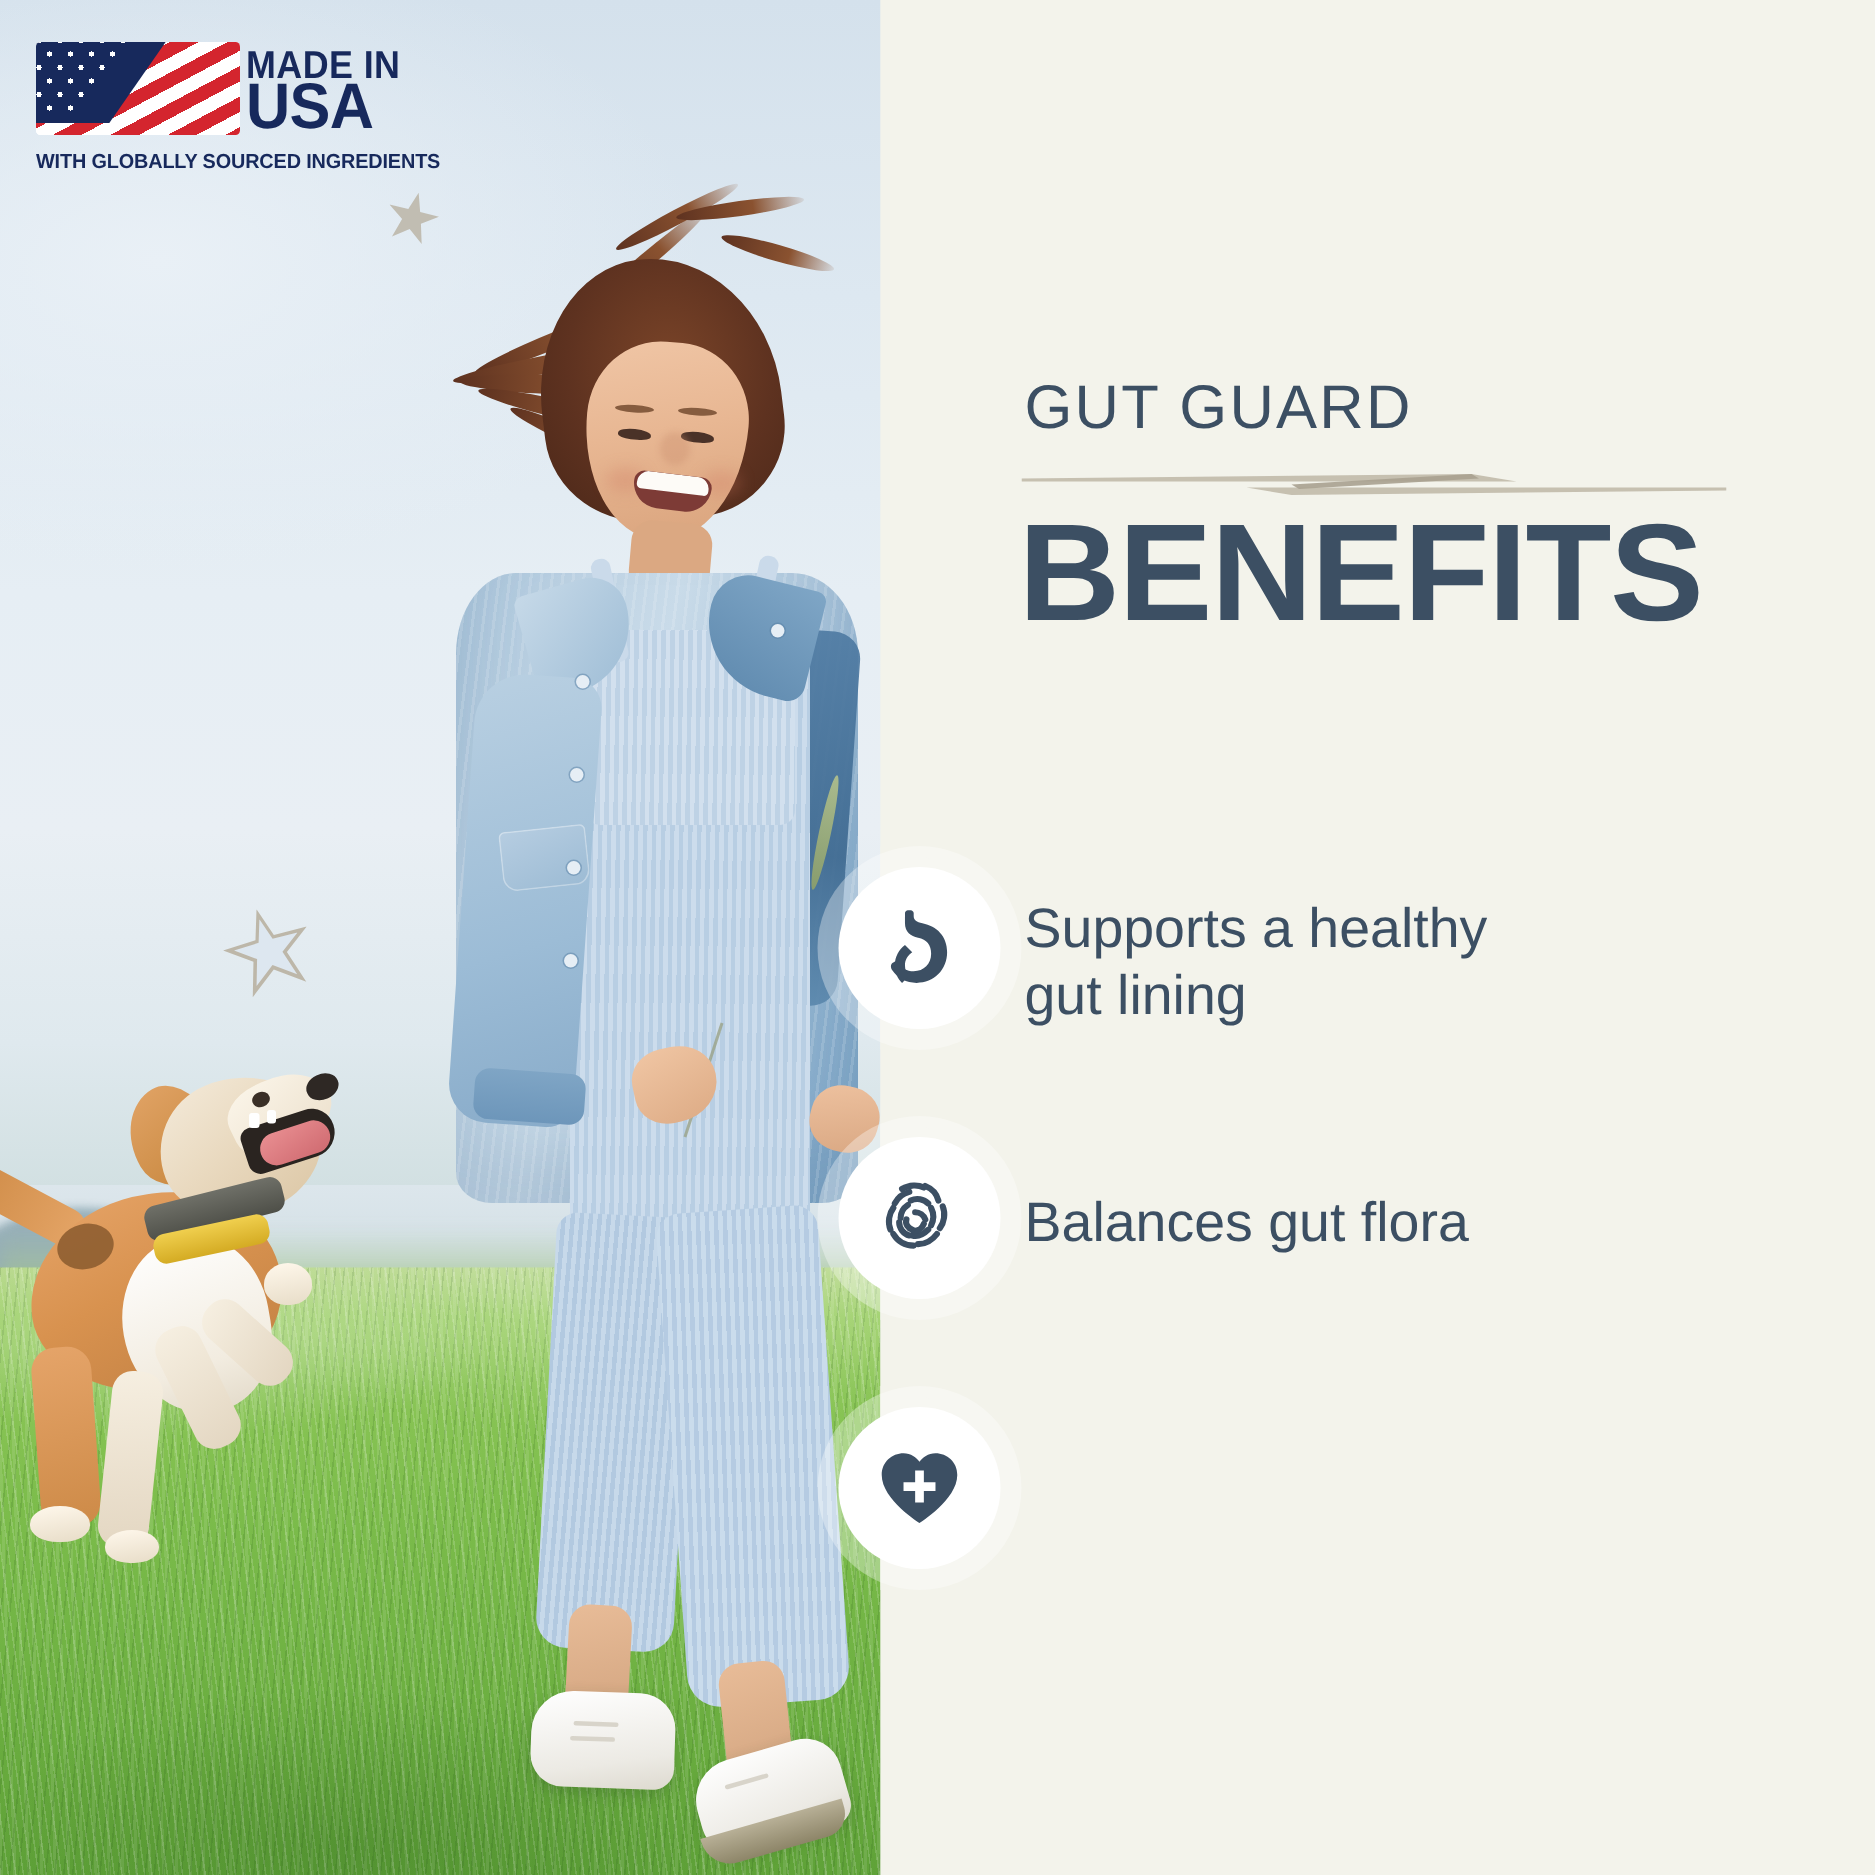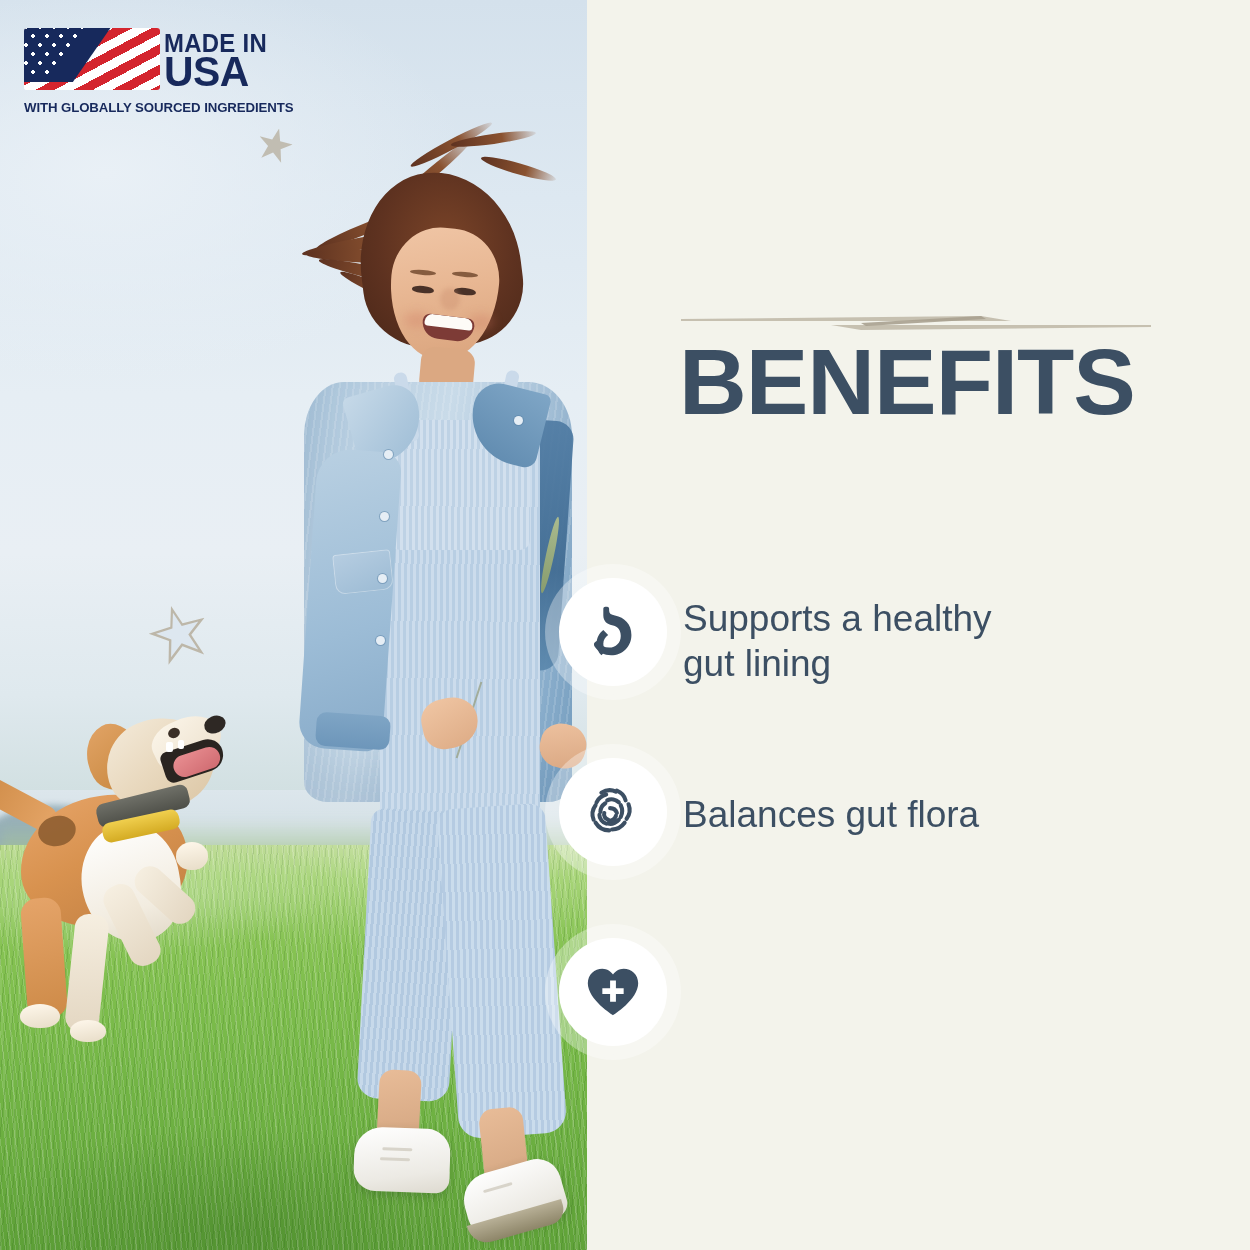--- a/index.html
+++ b/index.html
@@ -430,20 +430,21 @@
         <div class="canton"></div>
       </div>
       <div id="made-in">MADE IN</div>
       <div id="usa-word">USA</div>
       <div id="usa-sub">WITH GLOBALLY SOURCED INGREDIENTS</div>
     </div>
   </div>
 
   <div id="content">
 
+    <div id="eyebrow">GUT GUARD</div>
 
     <div id="flourish">
       <svg viewBox="0 0 470 26" width="470" height="26" preserveAspectRatio="none">
         <path d="M0,9 L300,6 L330,11 L0,11 Z" fill="#BDB6A6" opacity="0.85"></path>
         <path d="M470,17 L180,20 L150,15 L470,15 Z" fill="#BDB6A6" opacity="0.85"></path>
         <path d="M180,13 L300,6 L305,9 L185,16 Z" fill="#A8A190" opacity="0.9"></path>
       </svg>
     </div>
 
     <div id="big-title">BENEFITS</div>

